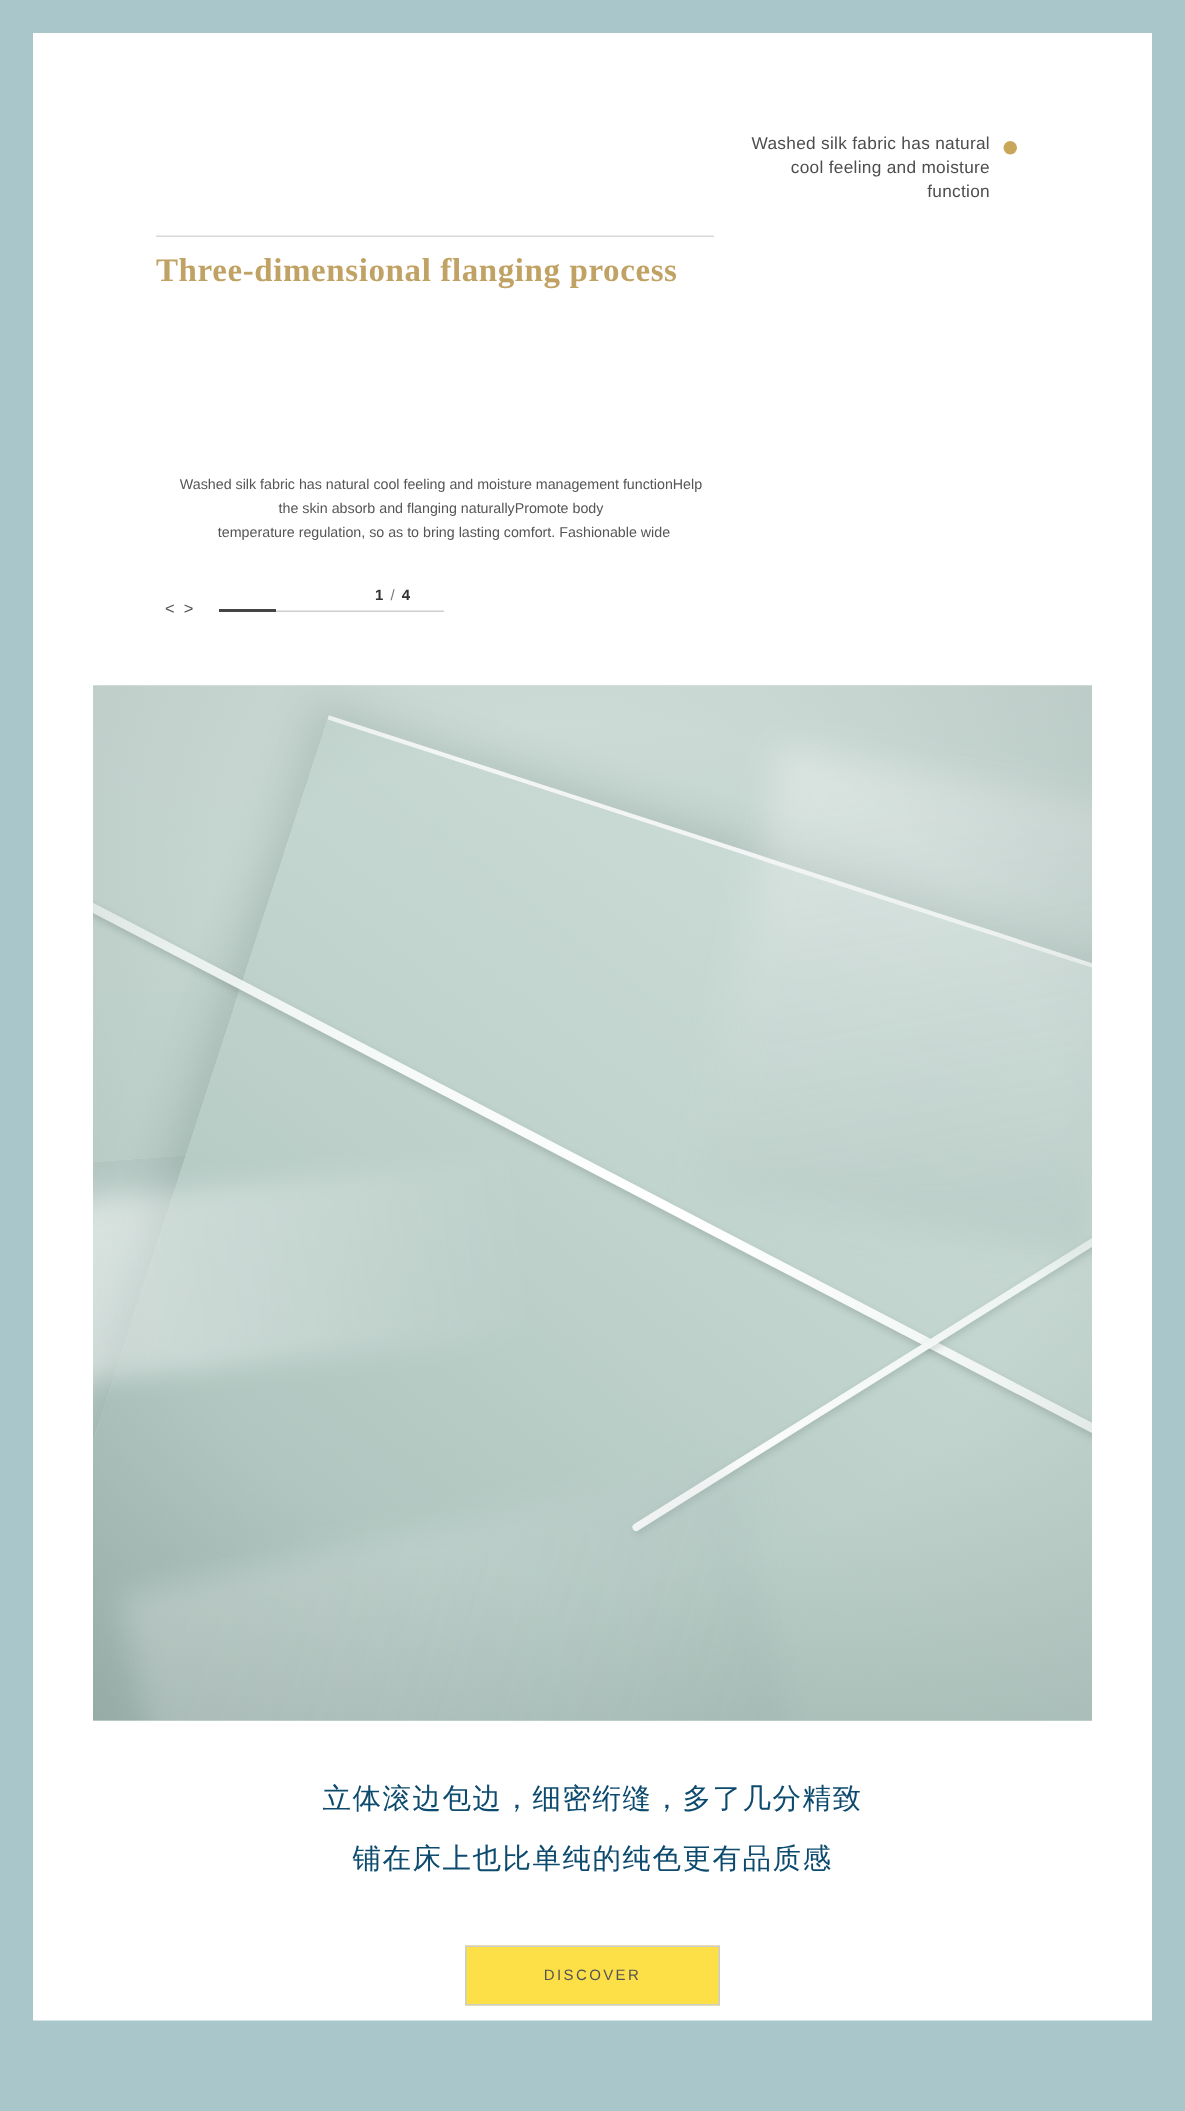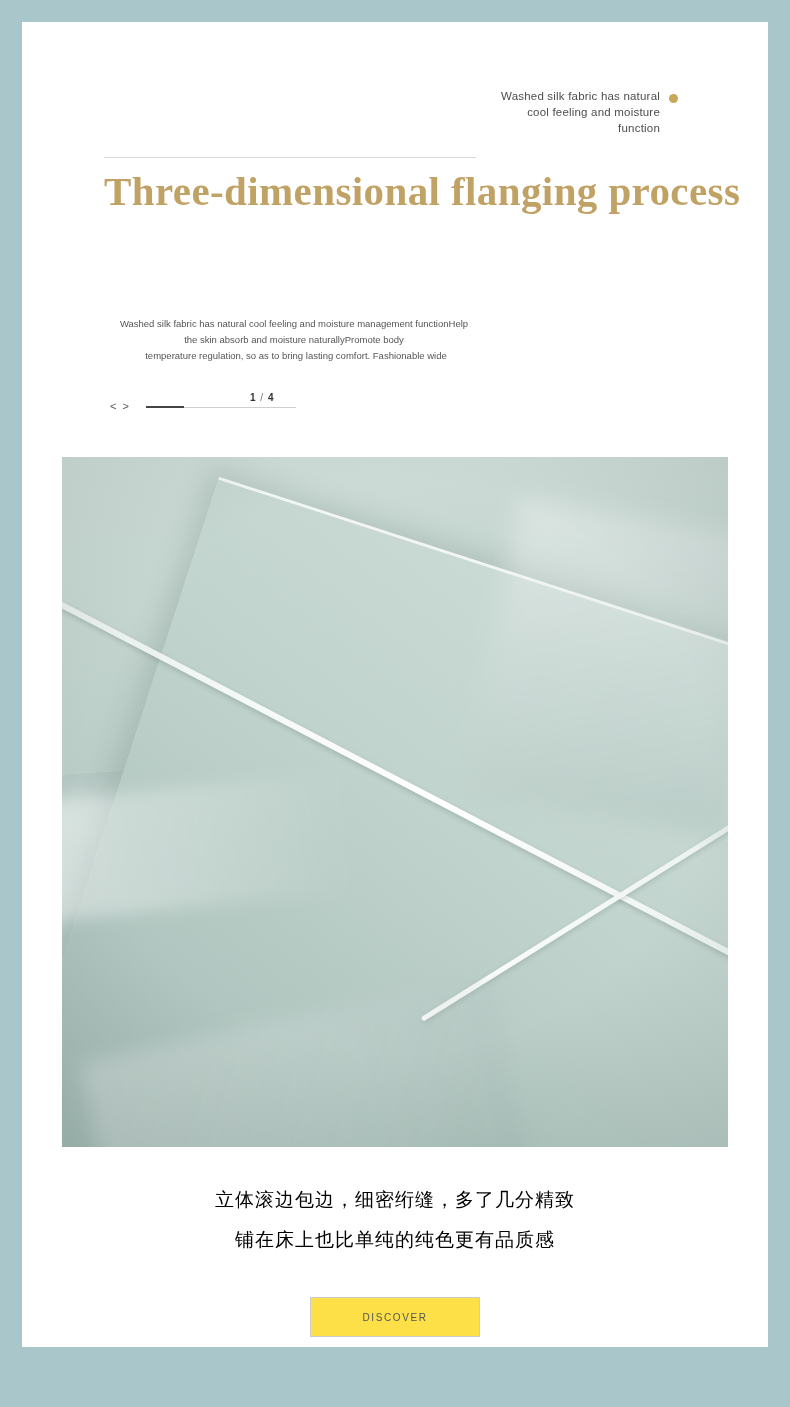--- a/index.html
+++ b/index.html
@@ -47,21 +47,21 @@
     top: 135px;
     width: 372px;
     height: 1px;
     background: #d8d8d8;
   }
   .title-en {
     position: absolute;
     left: 82px;
     top: 145px;
     font-family: "Liberation Serif", serif;
-    font-size: 41px;
+    font-size: 22px;
     font-weight: bold;
     color: #c1a265;
     letter-spacing: 0.4px;
     white-space: nowrap;
   }
   .title-cn {
     position: absolute;
     left: 82px;
     top: 205px;
     font-size: 37px;
@@ -203,21 +203,21 @@
     background: radial-gradient(85% 75% at 50% 45%, rgba(0,0,0,0) 55%, rgba(60,80,78,0.16) 100%);
   }
   .caption {
     position: absolute;
     left: 0;
     right: 0;
     top: 1158px;
     text-align: center;
     font-size: 19px;
     line-height: 40px;
-    color: #000000;
+    color: #0c4a6e;
     letter-spacing: 1px;
   }
   .cta {
     position: absolute;
     left: 50%;
     top: 1275px;
     transform: translateX(-50%);
     width: 168px;
     height: 38px;
     border: 1px solid #cccccc;
@@ -238,21 +238,21 @@
 
   <div class="top-note">Washed silk fabric has natural cool feeling and moisture function</div>
   <div class="note-dot"></div>
 
   <div class="rule"></div>
 
   <div class="title-en">Three-dimensional flanging process</div>
 
   <div class="desc">
     <div>Washed silk fabric has natural cool feeling and moisture management functionHelp</div>
-    <div>the skin absorb and moisture naturallyPromote body</div>
+    <div>the skin absorb and flanging naturallyPromote body</div>
     <div> temperature regulation, so as to bring lasting comfort. Fashionable wide</div>
   </div>
 
   <div class="pager">
     <span>1</span>
     <span class="sep">/</span>
     <span class="total">4</span>
   </div>
 
   <div class="arrows">

